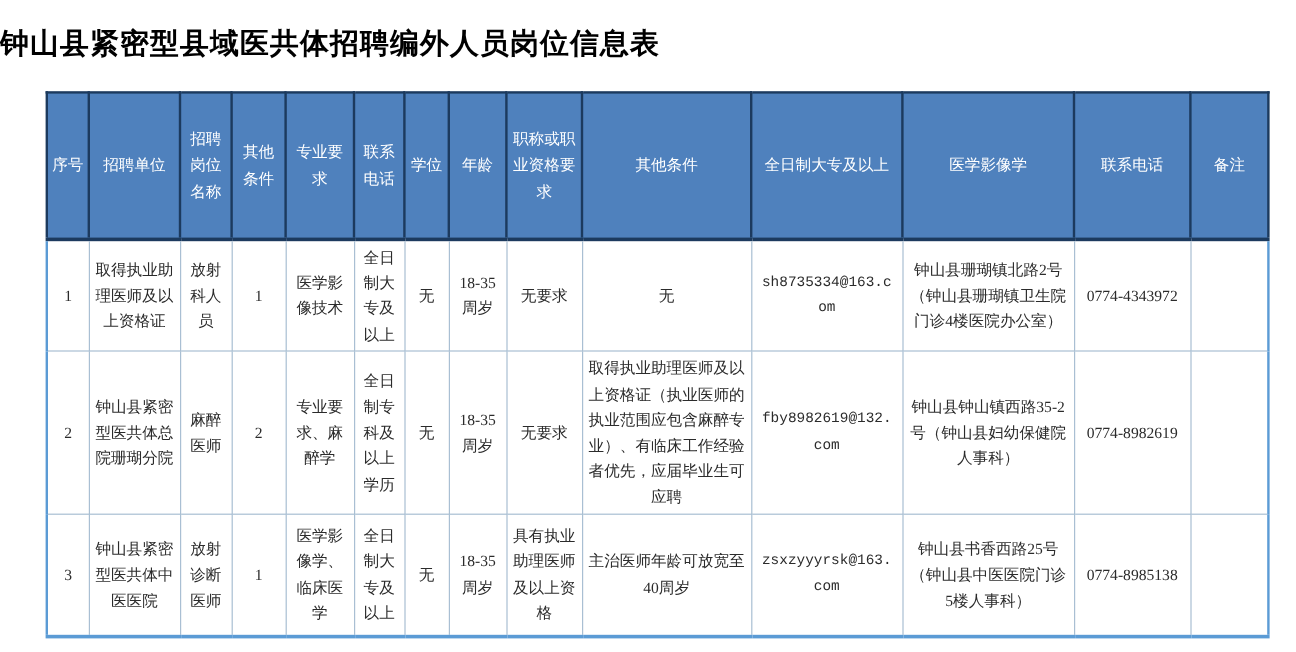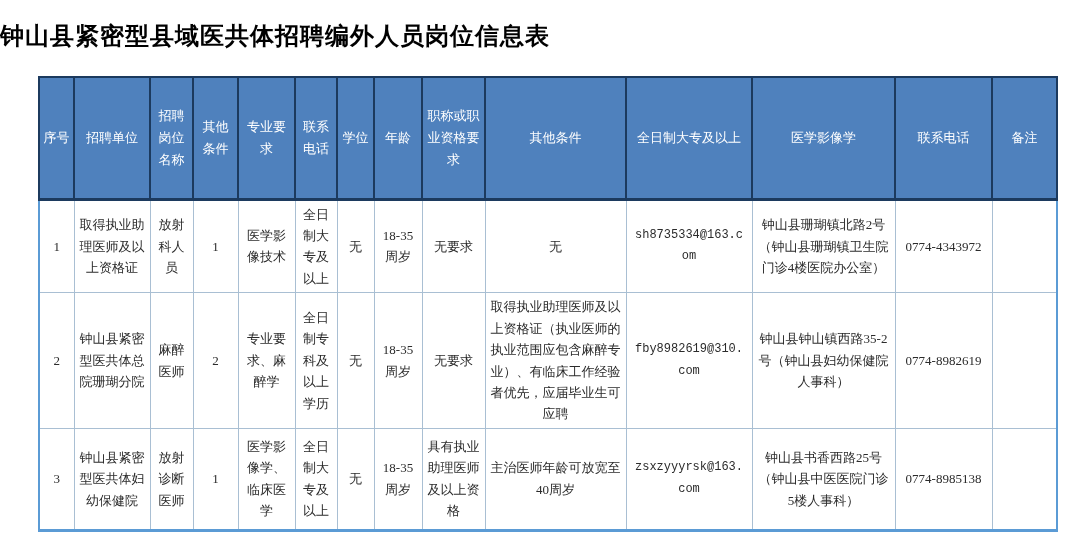--- a/index.html
+++ b/index.html
@@ -137,28 +137,28 @@
         <td class="num">2</td>
         <td>钟山县紧密型医共体总院珊瑚分院</td>
         <td>麻醉医师</td>
         <td class="num">2</td>
         <td>专业要求、麻醉学</td>
         <td>全日制专科及以上学历</td>
         <td>无</td>
         <td>18-35周岁</td>
         <td>无要求</td>
         <td>取得执业助理医师及以上资格证（执业医师的执业范围应包含麻醉专业）、有临床工作经验者优先，应届毕业生可应聘</td>
-        <td class="email">fby8982619@310.com</td>
+        <td class="email">fby8982619@132.com</td>
         <td>钟山县钟山镇西路35-2号（钟山县妇幼保健院人事科）</td>
         <td class="phone">0774-8982619</td>
         <td></td>
       </tr>
       <tr class="r3">
         <td class="num">3</td>
-        <td>钟山县紧密型医共体妇幼保健院</td>
+        <td>钟山县紧密型医共体中医医院</td>
         <td>放射诊断医师</td>
         <td class="num">1</td>
         <td>医学影像学、临床医学</td>
         <td>全日制大专及以上</td>
         <td>无</td>
         <td>18-35周岁</td>
         <td>具有执业助理医师及以上资格</td>
         <td>主治医师年龄可放宽至40周岁</td>
         <td class="email">zsxzyyyrsk@163.com</td>
         <td>钟山县书香西路25号（钟山县中医医院门诊5楼人事科）</td>

